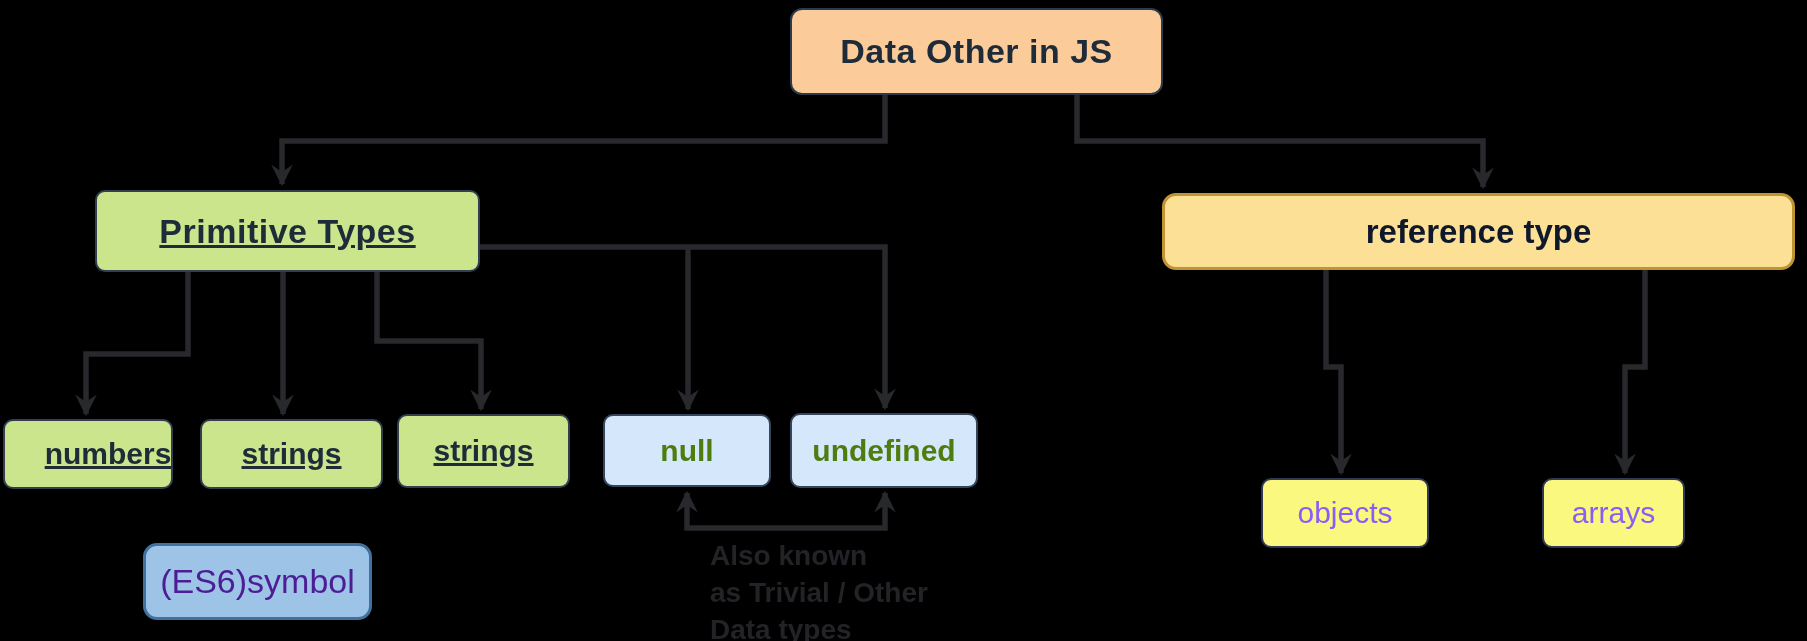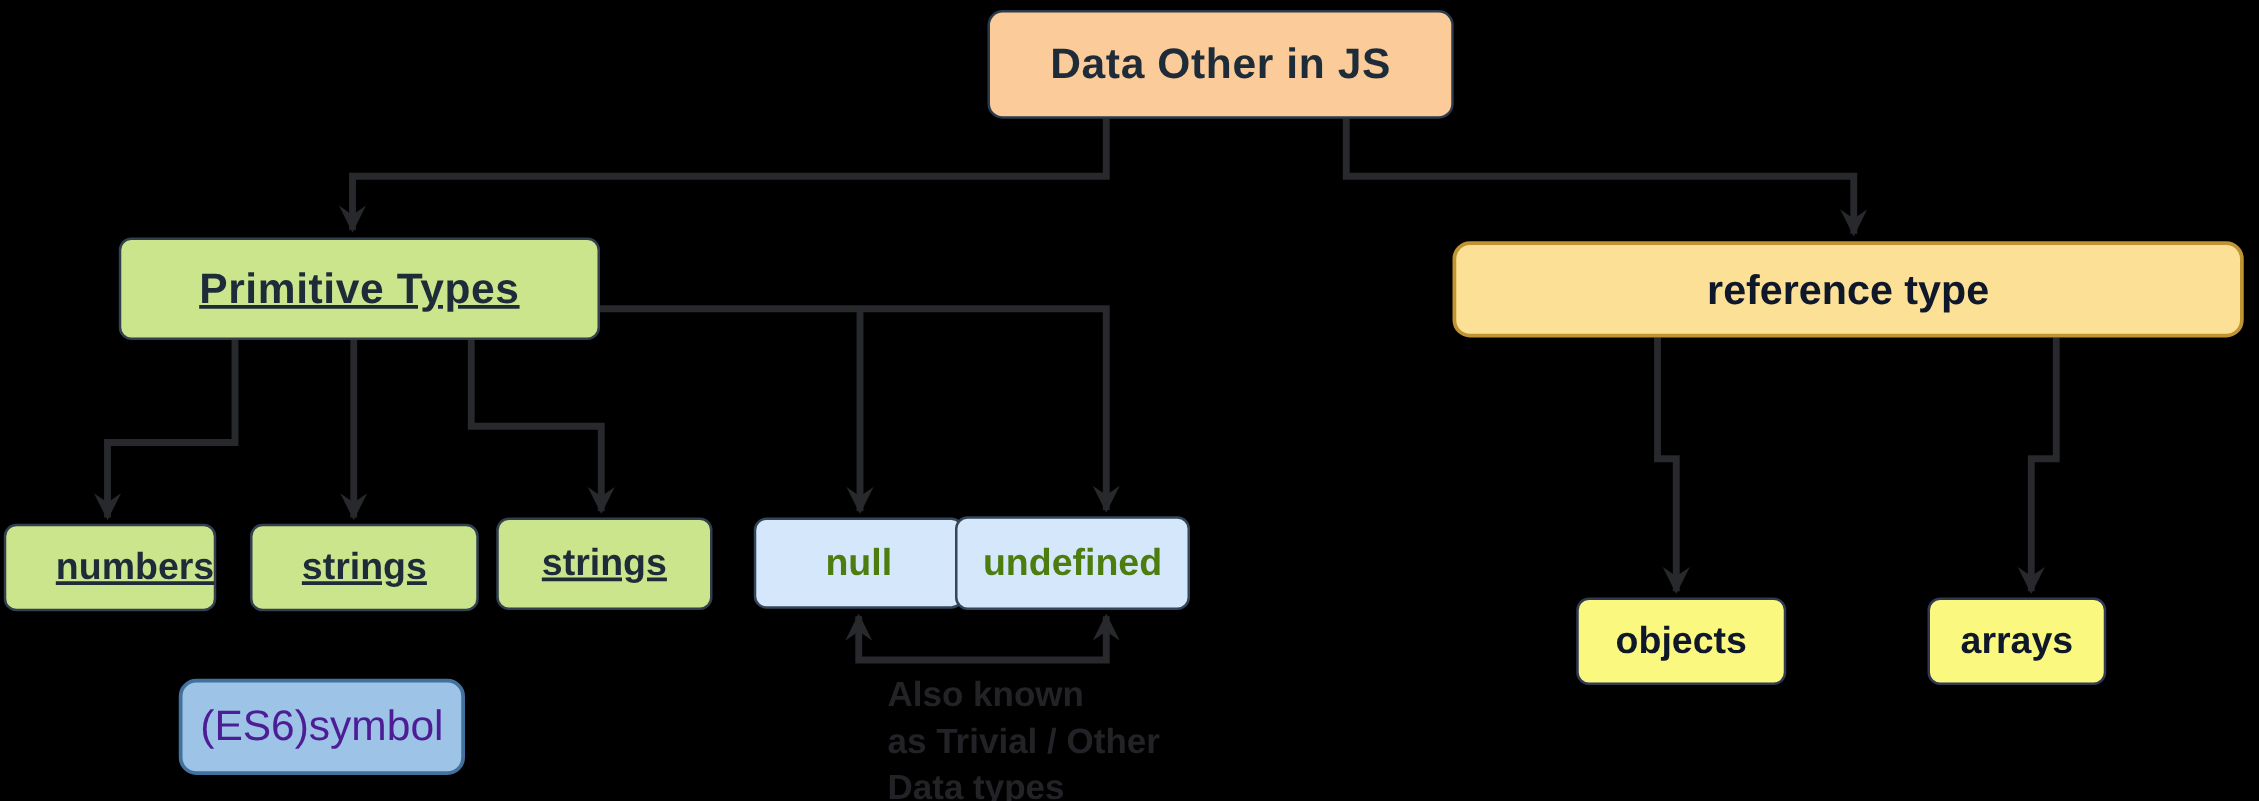--- a/index.html
+++ b/index.html
@@ -31,37 +31,37 @@
   .node.primitive{left:95px;top:190px;width:385px;height:82px;font-size:34px;letter-spacing:.5px;}
   .node.numbers{left:3px;top:419px;width:170px;height:70px;font-size:30px;padding-left:40px;}
   .node.strings{left:200px;top:419px;width:183px;height:70px;font-size:30px;}
   .node.boolean{left:397px;top:414px;width:173px;height:74px;font-size:30px;}
   
   .node.lblue{
     background:#D5E7FA;border:2px solid #35455A;border-radius:10px;
     font-weight:700;color:#4d7c0f;font-size:30px;
   }
   .node.null{left:603px;top:414px;width:168px;height:73px;}
-  .node.undefined{left:764px;top:413px;width:188px;height:75px;}
+  .node.undefined{left:790px;top:413px;width:188px;height:75px;}
   
   .node.es6{
     left:143px;top:543px;width:229px;height:77px;
     background:#9DC3E6;border:3px solid #41719C;border-radius:14px;
     font-size:34px;font-weight:400;color:#4c1d95;
   }
   
   .node.reference{
     left:1162px;top:193px;width:633px;height:77px;
     background:#FCE095;border:3px solid #BF9433;border-radius:14px;
     font-size:33px;font-weight:700;color:#0f172a;
   }
   
   .node.yellow{
     background:#FAF87E;border:2px solid #303A55;border-radius:10px;
-    font-weight:700;color:#0f172a;font-size:30px;
+    font-weight:400;color:#8b5cf6;font-size:30px;
   }
   .node.objects{left:1261px;top:478px;width:168px;height:70px;}
   .node.arrays{left:1542px;top:478px;width:143px;height:70px;}
   
   .annotation{
     position:absolute;left:710px;top:537px;width:300px;
     font-size:28px;font-weight:700;line-height:37px;
     color:#232327;white-space:pre-line;text-align:left;
   }
   svg.wires{position:absolute;left:0;top:0;pointer-events:none;}

